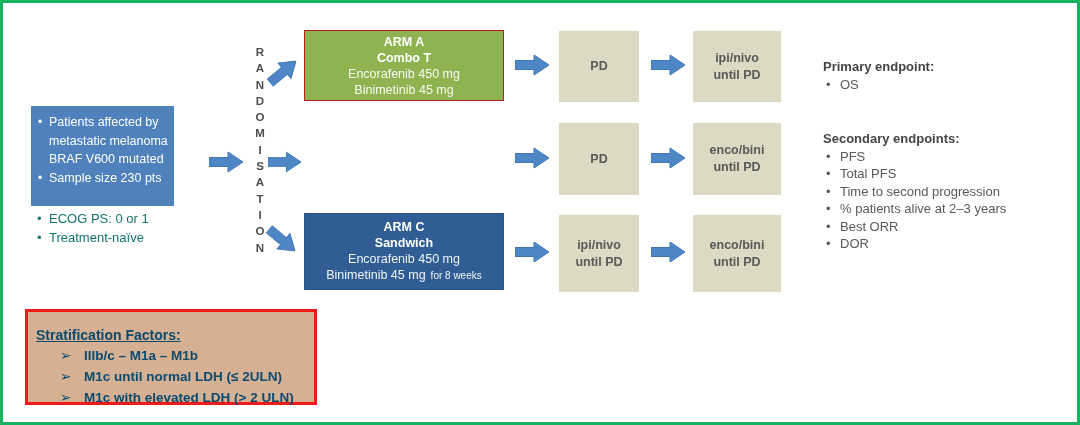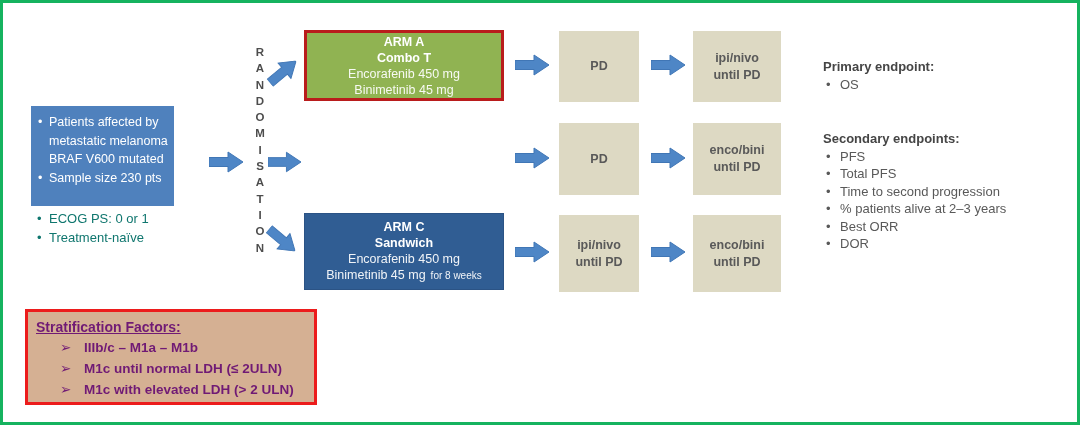--- a/index.html
+++ b/index.html
@@ -40,21 +40,21 @@
   .rot-down { transform:rotate(40deg); }
 
   
   .arm {
     left:301px; width:200px; color:#fff; text-align:center;
     font-size:12.5px; line-height:16px;
     display:flex; flex-direction:column; justify-content:center;
   }
   .arm .b { font-weight:bold; }
   .arm .soft { color:rgba(255,255,255,0.93); }
-  .arm-a { top:27px;  height:71px; background:#90b352; border:3px solid #b91c1c; }
+  .arm-a { top:27px;  height:71px; background:#90b352; border:1px solid #b91c1c; }
   .arm-b { top:117px; height:76px; background:#8064a2; border:1px solid #75599a; }
   .arm-c { top:210px; height:77px; background:#305d93; border:1px solid #2b5385; }
   .small-note { font-size:10px; margin-left:5px; }
 
   
   .stage {
     background:#ddd9c3; color:#595959; font-weight:bold; font-size:12.5px;
     display:flex; align-items:center; justify-content:center;
     text-align:center; white-space:pre-line; line-height:17px;
   }
@@ -68,21 +68,21 @@
   .ep { left:820px; top:55px; width:250px; color:#595959; font-size:13px; }
   .ep-title { font-weight:bold; color:#454545; line-height:18px; }
   .ep li { padding-left:17px; position:relative; line-height:17.5px; }
   .ep li::before { content:"•"; position:absolute; left:3px; }
   .ep .gap { height:36px; }
 
   
   .strat {
     left:22px; top:306px; width:292px; height:96px;
     background:#d5b093; border:3px solid #ec1c1c;
-    padding:6px 8px; color:#701a75;
+    padding:14px 8px; color:#0c4a6e;
   }
   .strat-title { font-size:14px; font-weight:bold; text-decoration:underline; line-height:19px; }
   .strat li { padding-left:48px; position:relative; font-size:13.5px; font-weight:bold; line-height:21px; }
   .strat li::before { content:"\27A2"; position:absolute; left:24px; font-weight:normal; }
 </style>
 </head>
 <body>
 
 <div class="wrap">
 

